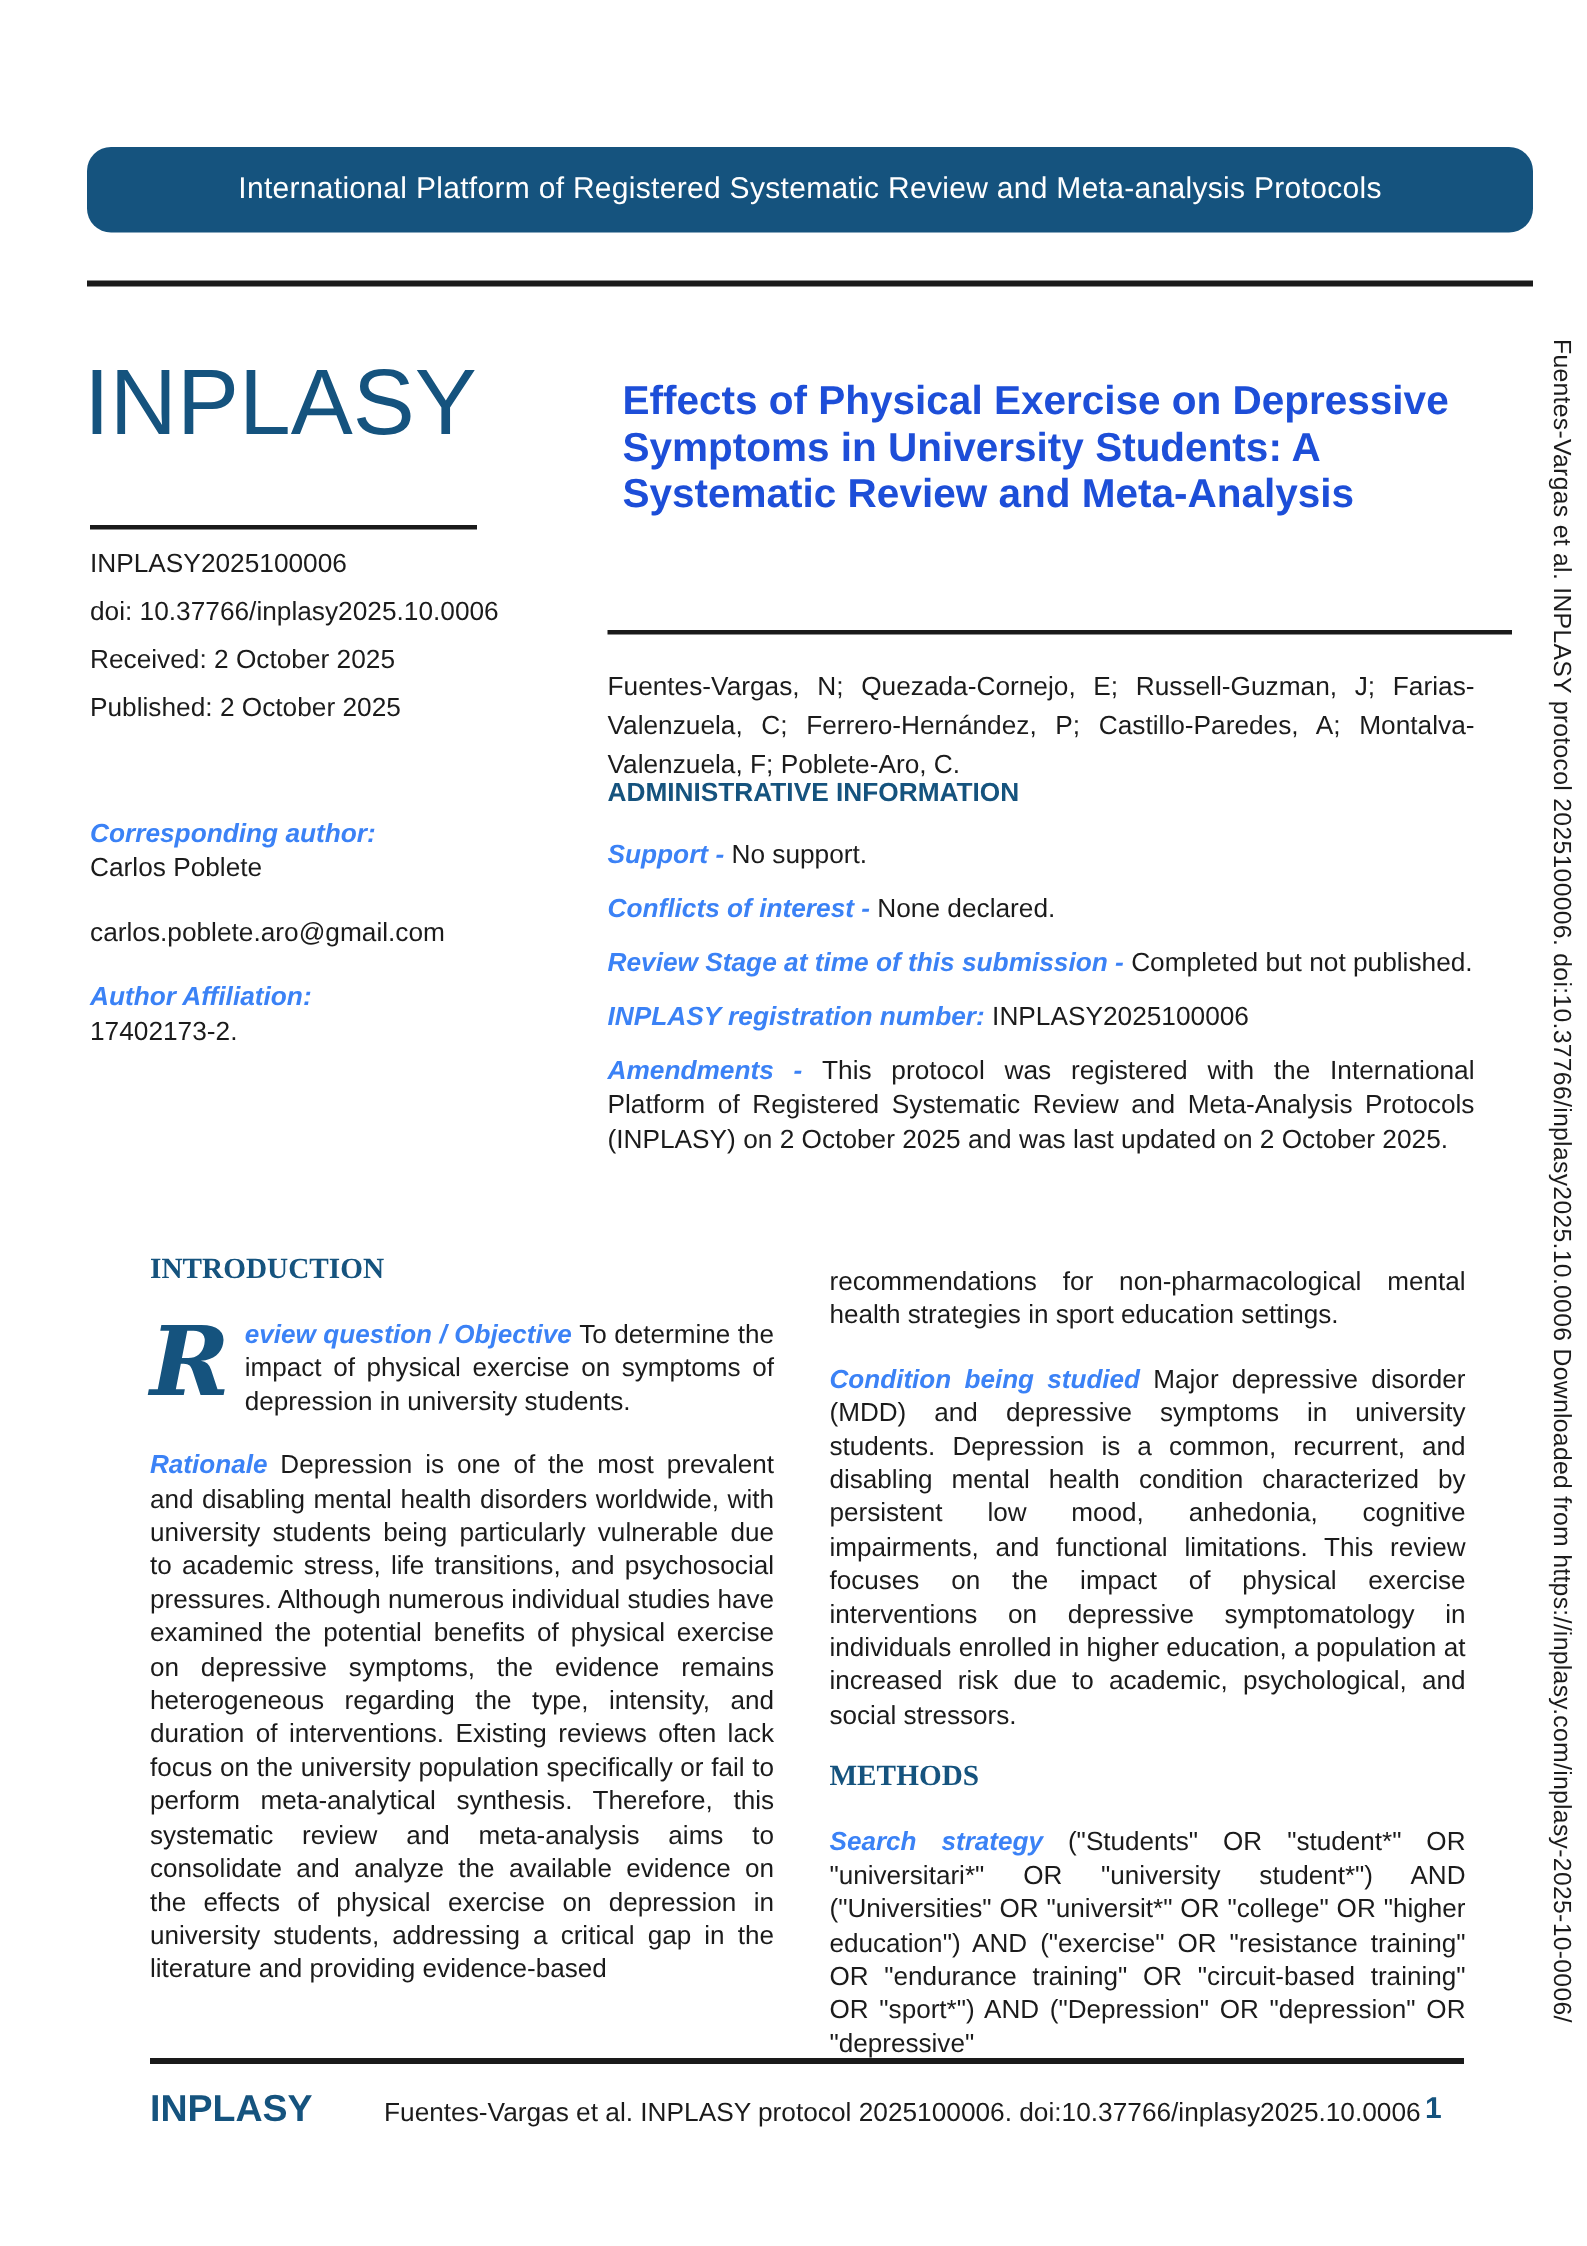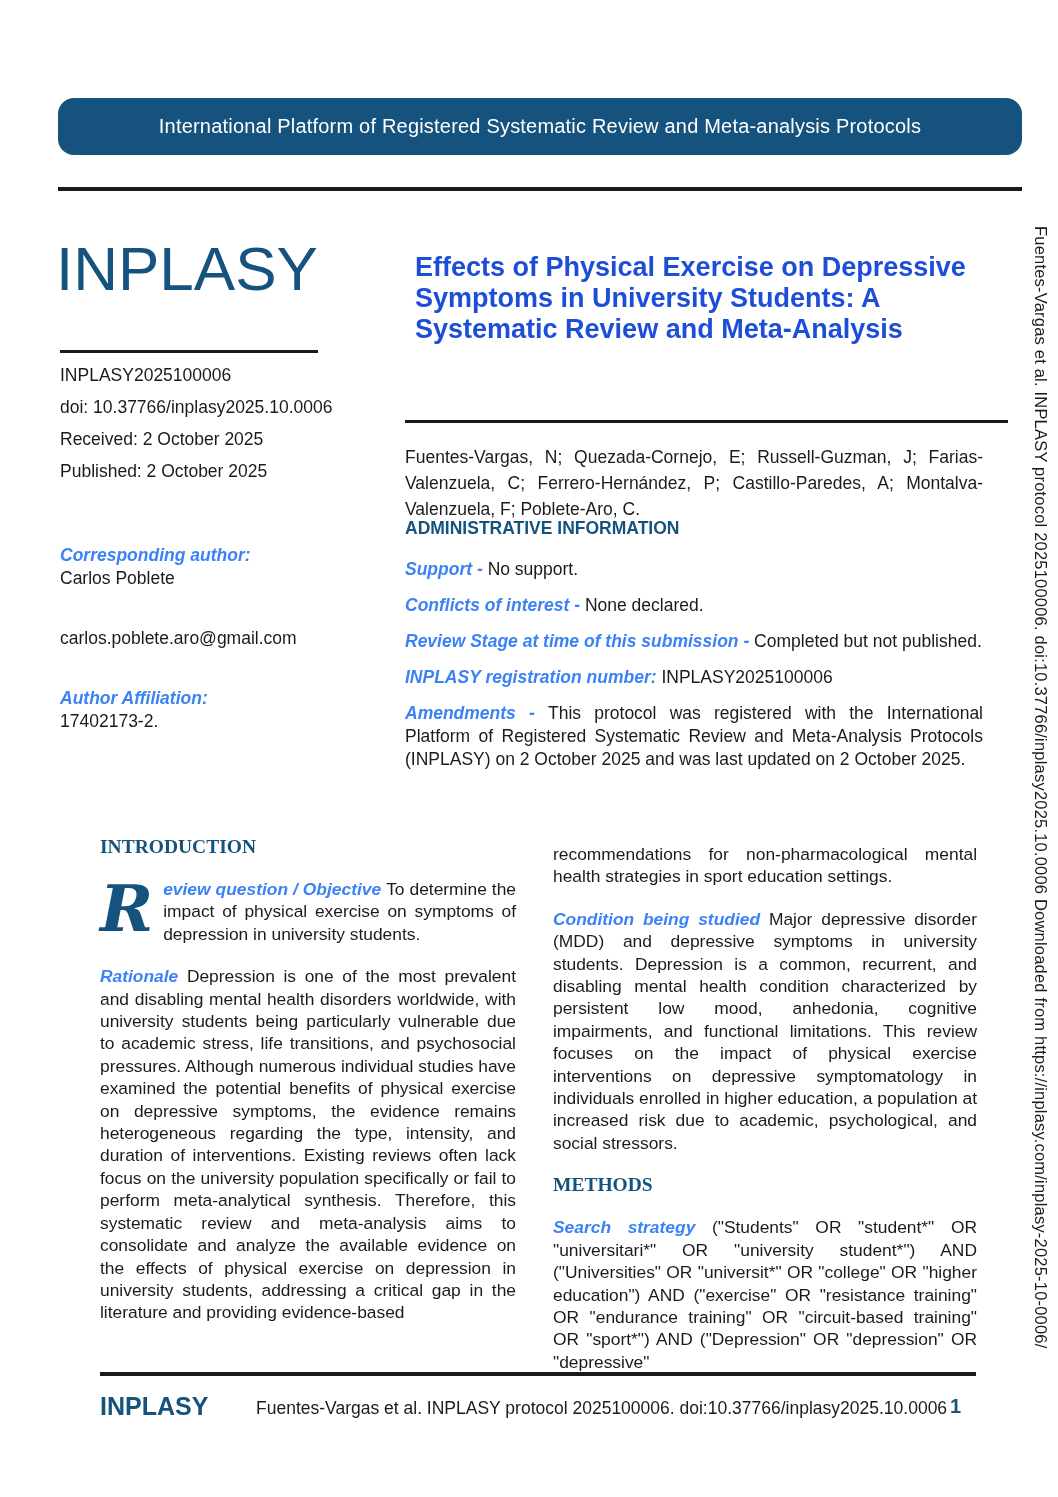--- a/index.html
+++ b/index.html
@@ -24,21 +24,21 @@
     position:absolute; left:56px; top:233px; font-size:62px; color:#15537e;
     font-weight:400; letter-spacing:0px;
   }
 
   .meta { position:absolute; left:60px; top:366px; font-size:17.5px; }
   .meta p { margin:0 0 14px 0; line-height:18px; }
   .meta p.gap { margin-top:5px; }
 
   .contact { position:absolute; left:60px; top:544px; font-size:17.5px; }
   .contact p { margin:0; line-height:23px; }
-  .contact p.gap { margin-top:37px; }
+  .contact p.gap { margin-top:20px; }
 
   .title {
     position:absolute; left:415px; top:252px; width:578px;
     font-size:27px; font-weight:bold; color:#1d4ed8; line-height:31px;
   }
   .authors {
     position:absolute; left:405px; top:444px; width:578px;
     font-size:17.5px; line-height:26px; text-align:justify;
   }
 

